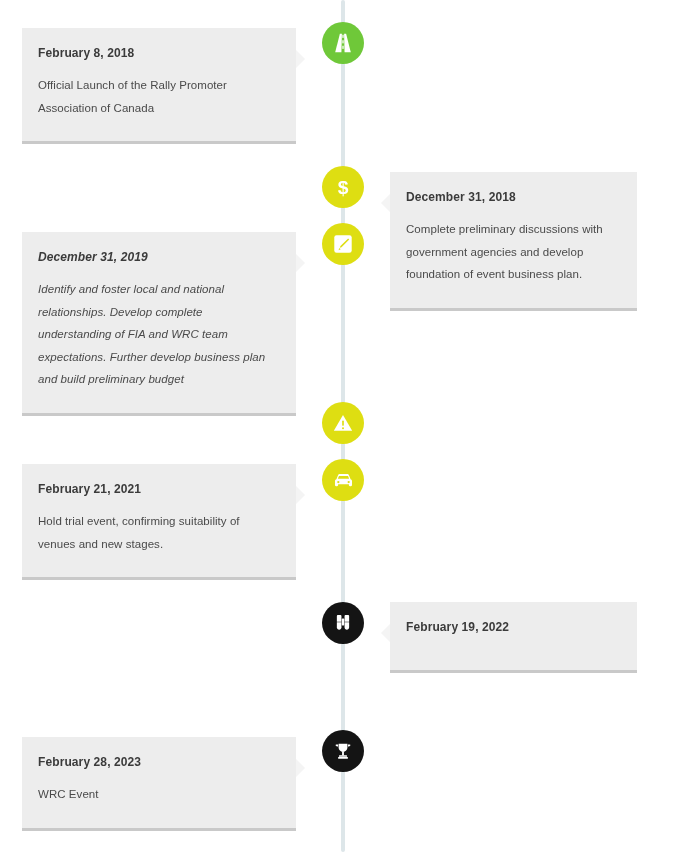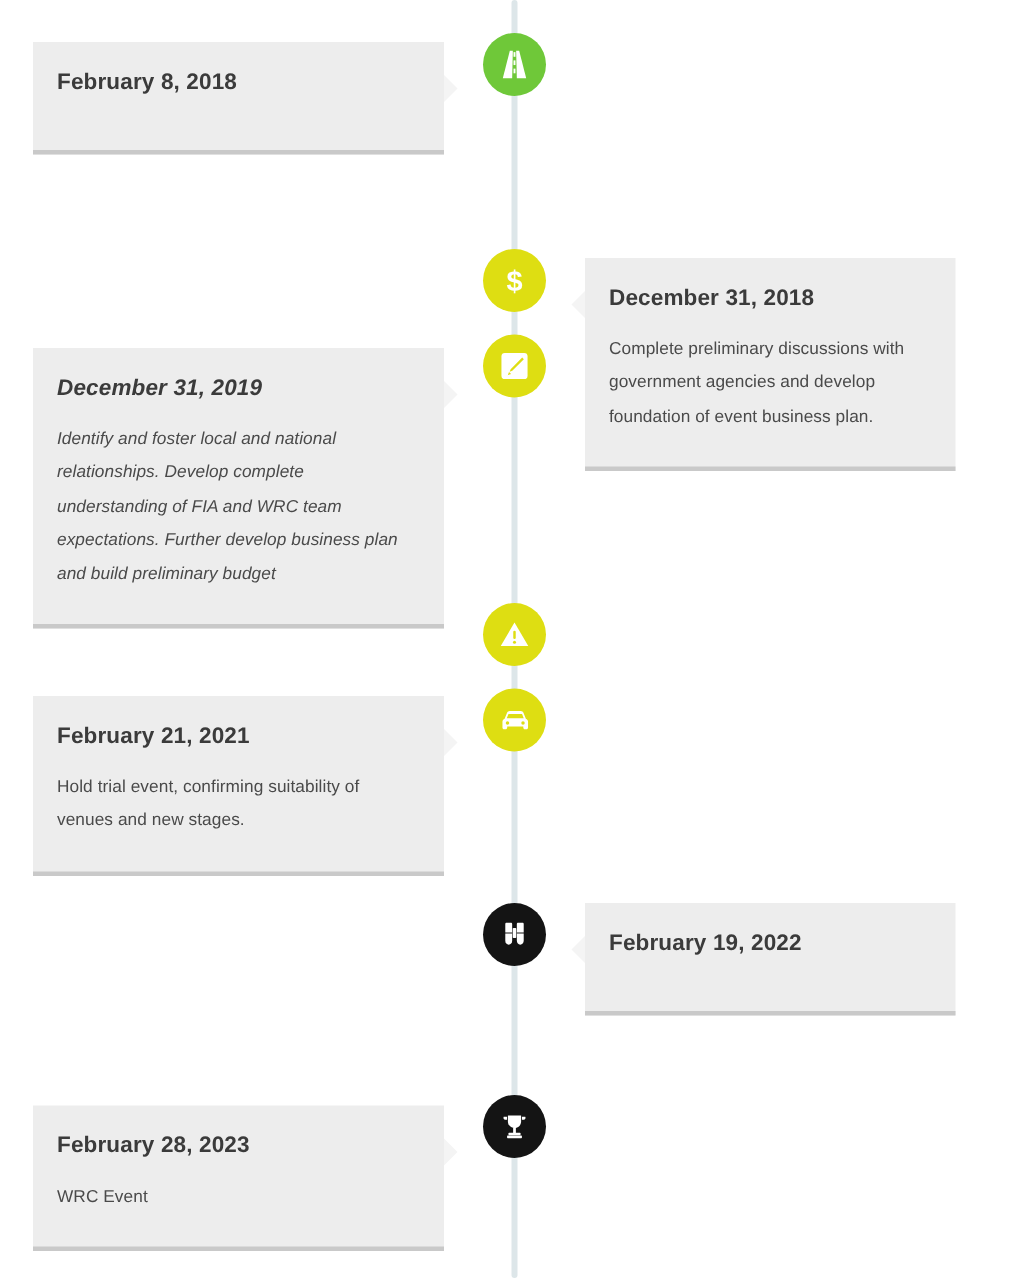--- a/index.html
+++ b/index.html
@@ -76,21 +76,21 @@
   .card.left .nub {
     right: -9px;
     border-left: 9px solid #f4f4f4;
   }
   .card.right .nub {
     left: -9px;
     border-right: 9px solid #f4f4f4;
   }
 
   .card-date {
-    font-size: 15px;
+    font-size: 12px;
     font-weight: bold;
     color: #3b3b3b;
     letter-spacing: 0.1px;
     margin: 0 0 14px 0;
     line-height: 1.2;
   }
   .card-body {
     font-size: 11.5px;
     color: #4a4a4a;
     line-height: 1.95;
@@ -101,20 +101,21 @@
 </head>
 <body>
 
 <div id="timeline-root">
 
   <div class="timeline-axis"></div>
 
   <div class="card left" style="top:28px;">
     <div class="nub"></div>
     <p class="card-date">February 8, 2018</p>
+    <p class="card-body">Official Launch of the Rally Promoter Association of Canada</p>
   </div>
 
   <div class="card right" style="top:172px;">
     <div class="nub"></div>
     <p class="card-date">December 31, 2018</p>
     <p class="card-body">Complete preliminary discussions with government agencies and develop foundation of event business plan.</p>
   </div>
 
   <div class="card left" style="top:232px;font-style:italic;">
     <div class="nub"></div>

